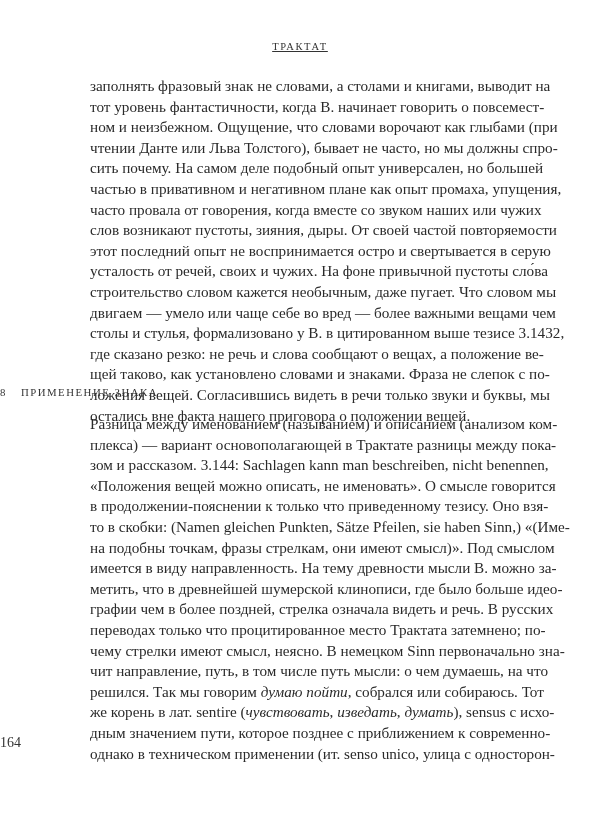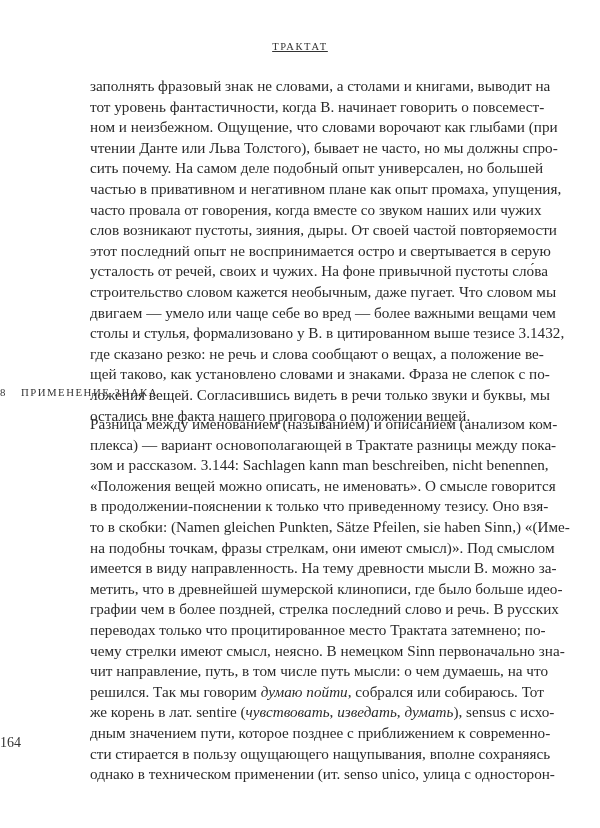--- a/index.html
+++ b/index.html
@@ -103,26 +103,25 @@
   <div class="text-block para2">
     <span class="line">Разница между именованием (называнием) и описанием (анализом ком-</span>
     <span class="line">плекса) — вариант основополагающей в Трактате разницы между пока-</span>
     <span class="line">зом и рассказом. 3.144: Sachlagen kann man beschreiben, nicht benennen,</span>
     <span class="line">«Положения вещей можно описать, не именовать». О смысле говорится</span>
     <span class="line">в продолжении-пояснении к только что приведенному тезису. Оно взя-</span>
     <span class="line">то в скобки: (Namen gleichen Punkten, Sätze Pfeilen, sie haben Sinn,) «(Име-</span>
     <span class="line">на подобны точкам, фразы стрелкам, они имеют смысл)». Под смыслом</span>
     <span class="line">имеется в виду направленность. На тему древности мысли В. можно за-</span>
     <span class="line">метить, что в древнейшей шумерской клинописи, где было больше идео-</span>
-    <span class="line">графии чем в более поздней, стрелка последний слово и речь. В русских</span>
+    <span class="line">графии чем в более поздней, стрелка означала видеть и речь. В русских</span>
     <span class="line">переводах только что процитированное место Трактата затемнено; по-</span>
     <span class="line">чему стрелки имеют смысл, неясно. В немецком Sinn первоначально зна-</span>
     <span class="line">чит направление, путь, в том числе путь мысли: о чем думаешь, на что</span>
     <span class="line"><span>решился. Так мы говорим </span><em>думаю пойти</em><span>, собрался или собираюсь. Тот</span></span>
     <span class="line"><span>же корень в лат. sentire (</span><em>чувствовать</em><span>, </span><em>изведать</em><span>, </span><em>думать</em><span>), sensus с исхо-</span></span>
     <span class="line">дным значением пути, которое позднее с приближением к современно-</span>
-    <span class="line">сти стирается в пользу ощущающего нащупывания, вполне сохраняясь</span>
     <span class="line">однако в техническом применении (ит. senso unico, улица с односторон-</span>
   </div>
 
   <div class="page-number">164</div>
 
 </div>
 
 </body></html>

